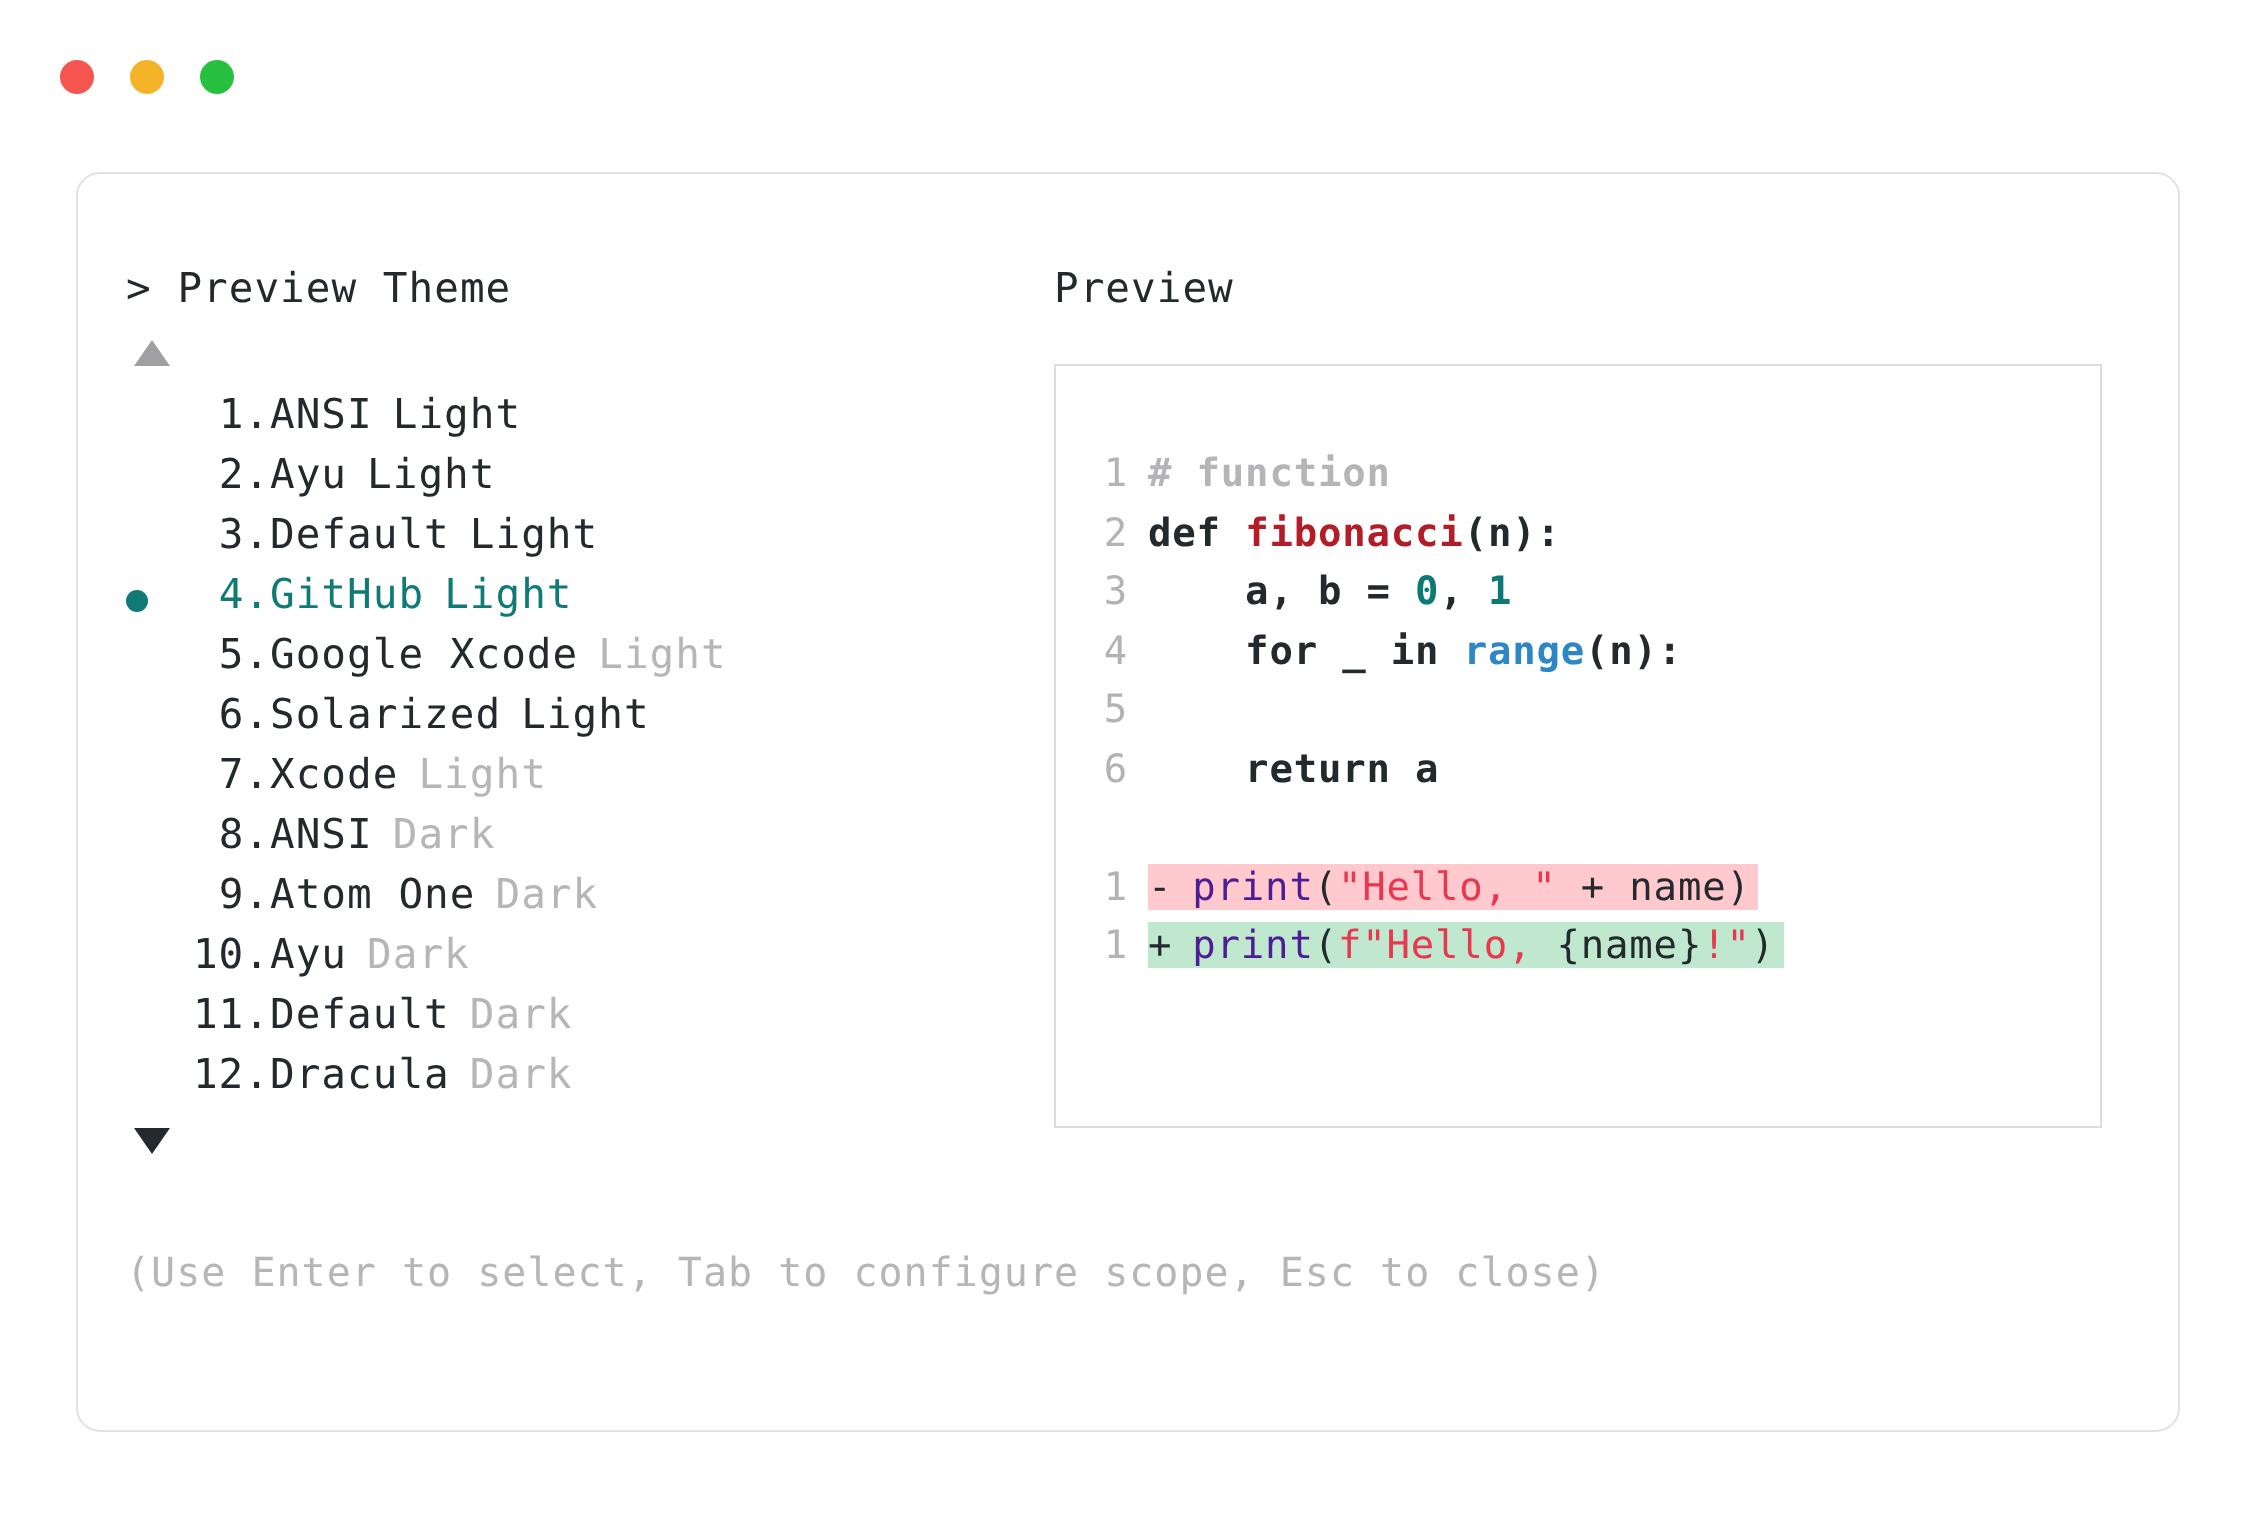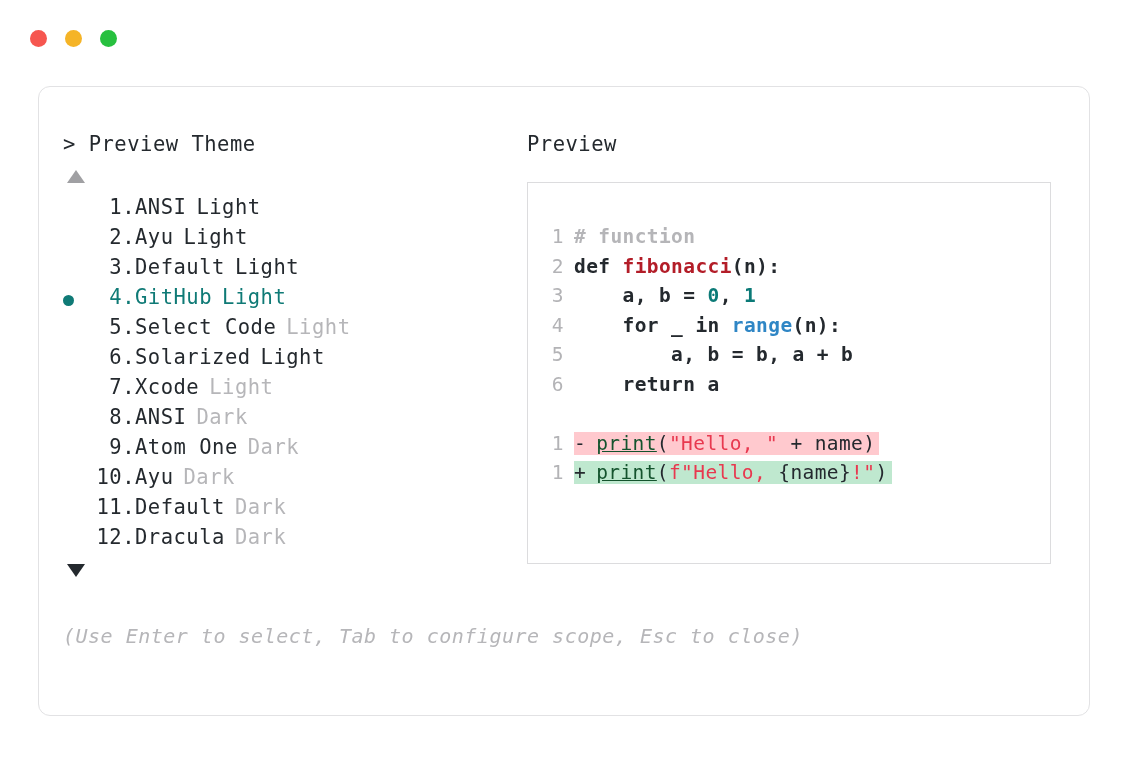--- a/index.html
+++ b/index.html
@@ -174,21 +174,21 @@
   }
   .blank-line { height: 29.5px; }
   .code-txt { color: #24292e; font-weight: bold; }
 
   .tok-comment { color: #b5b5b8; }
   .tok-kw      { color: #24292e; }
   .tok-fn      { color: #b31d28; }
   .tok-num     { color: #0b7a77; }
   .tok-builtin { color: #2f86c5; }
   .tok-str     { color: #e8384f; }
-  .tok-blue    { color: #14532d; text-decoration: underline; }
+  .tok-blue    { color: #4c1d95; }
   .tok-punc    { color: #24292e; }
 
   .diff-line {
     display: flex;
     align-items: baseline;
     height: 29.5px;
     font-size: 19.5px;
     letter-spacing: 0.4px;
     white-space: pre;
     padding-left: 22px;
@@ -204,21 +204,20 @@
 
   
   .hint {
     position: absolute;
     left: 24px;
     top: 537px;
     font-size: 20px;
     letter-spacing: 0.5px;
     color: #b6b6b9;
     white-space: pre;
-    font-style: italic;
   }
 </style>
 </head>
 <body>
 
 <div class="titlebar">
   <span class="dot" style="background: rgb(246, 86, 79);"></span>
   <span class="dot" style="background: rgb(245, 180, 39);"></span>
   <span class="dot" style="background: rgb(39, 192, 63);"></span>
 </div>
@@ -233,41 +232,41 @@
       <span class="prompt-title">Preview Theme</span>
     </div>
 
     <div class="arrow arrow-up"></div>
 
     <div class="theme-list" id="theme-list">
         <div class="theme-item"><span class="bullet-slot"></span><span class="idx">1.</span><span class="tname">ANSI</span><span class="tvariant">Light</span></div>
         <div class="theme-item"><span class="bullet-slot"></span><span class="idx">2.</span><span class="tname">Ayu</span><span class="tvariant">Light</span></div>
         <div class="theme-item"><span class="bullet-slot"></span><span class="idx">3.</span><span class="tname">Default</span><span class="tvariant">Light</span></div>
         <div class="theme-item selected"><span class="bullet-slot"><span class="bullet" style="background: rgb(15, 122, 118);"></span></span><span class="idx">4.</span><span class="tname">GitHub</span><span class="tvariant">Light</span></div>
-        <div class="theme-item"><span class="bullet-slot"></span><span class="idx">5.</span><span class="tname">Select Code</span><span class="tvariant muted">Light</span></div>
+        <div class="theme-item"><span class="bullet-slot"></span><span class="idx">5.</span><span class="tname">Google Xcode</span><span class="tvariant muted">Light</span></div>
         <div class="theme-item"><span class="bullet-slot"></span><span class="idx">6.</span><span class="tname">Solarized</span><span class="tvariant">Light</span></div>
         <div class="theme-item"><span class="bullet-slot"></span><span class="idx">7.</span><span class="tname">Xcode</span><span class="tvariant muted">Light</span></div>
         <div class="theme-item"><span class="bullet-slot"></span><span class="idx">8.</span><span class="tname">ANSI</span><span class="tvariant muted">Dark</span></div>
         <div class="theme-item"><span class="bullet-slot"></span><span class="idx">9.</span><span class="tname">Atom One</span><span class="tvariant muted">Dark</span></div>
         <div class="theme-item"><span class="bullet-slot"></span><span class="idx">10.</span><span class="tname">Ayu</span><span class="tvariant muted">Dark</span></div>
         <div class="theme-item"><span class="bullet-slot"></span><span class="idx">11.</span><span class="tname">Default</span><span class="tvariant muted">Dark</span></div>
         <div class="theme-item"><span class="bullet-slot"></span><span class="idx">12.</span><span class="tname">Dracula</span><span class="tvariant muted">Dark</span></div>
       </div>
 
     <div class="arrow arrow-down"></div>
   </div>
 
   <div class="right-col">
     <div class="preview-label">Preview</div>
     <div class="code-panel" id="code-panel">
         <div class="code-line"><span class="ln">1</span><span class="code-txt"><span class="tok-comment"># function</span></span></div>
         <div class="code-line"><span class="ln">2</span><span class="code-txt"><span class="tok-kw">def </span><span class="tok-fn">fibonacci</span><span class="tok-punc">(n):</span></span></div>
         <div class="code-line"><span class="ln">3</span><span class="code-txt"><span class="tok-kw">    a, b = </span><span class="tok-num">0</span><span class="tok-punc">, </span><span class="tok-num">1</span></span></div>
         <div class="code-line"><span class="ln">4</span><span class="code-txt"><span class="tok-kw">    for _ in </span><span class="tok-builtin">range</span><span class="tok-punc">(n):</span></span></div>
-        <div class="code-line"><span class="ln">5</span><span class="code-txt"><span class="tok-kw">        a, b = b, a + b</span></span></div>
+        <div class="code-line"><span class="ln">5</span></div>
         <div class="code-line"><span class="ln">6</span><span class="code-txt"><span class="tok-kw">    return a</span></span></div>
         <div class="blank-line"></div>
         <div class="diff-line diff-del"><span class="ln" style="margin-right: 10px;">1</span><span class="diff-inner" style="background: rgb(255, 201, 206);"><span class="diff-sign">-</span><span class="tok-blue">print</span><span class="tok-punc">(</span><span class="tok-str">"Hello, "</span><span class="tok-punc"> + name)</span></span></div>
         <div class="diff-line diff-add"><span class="ln" style="margin-right: 10px;">1</span><span class="diff-inner" style="background: rgb(191, 232, 207);"><span class="diff-sign">+</span><span class="tok-blue">print</span><span class="tok-punc">(</span><span class="tok-str">f"Hello, </span><span class="tok-punc">{name}</span><span class="tok-str">!"</span><span class="tok-punc">)</span></span></div>
       </div>
   </div>
 
   <div class="hint">(Use Enter to select, Tab to configure scope, Esc to close)</div>
 </div>
 

